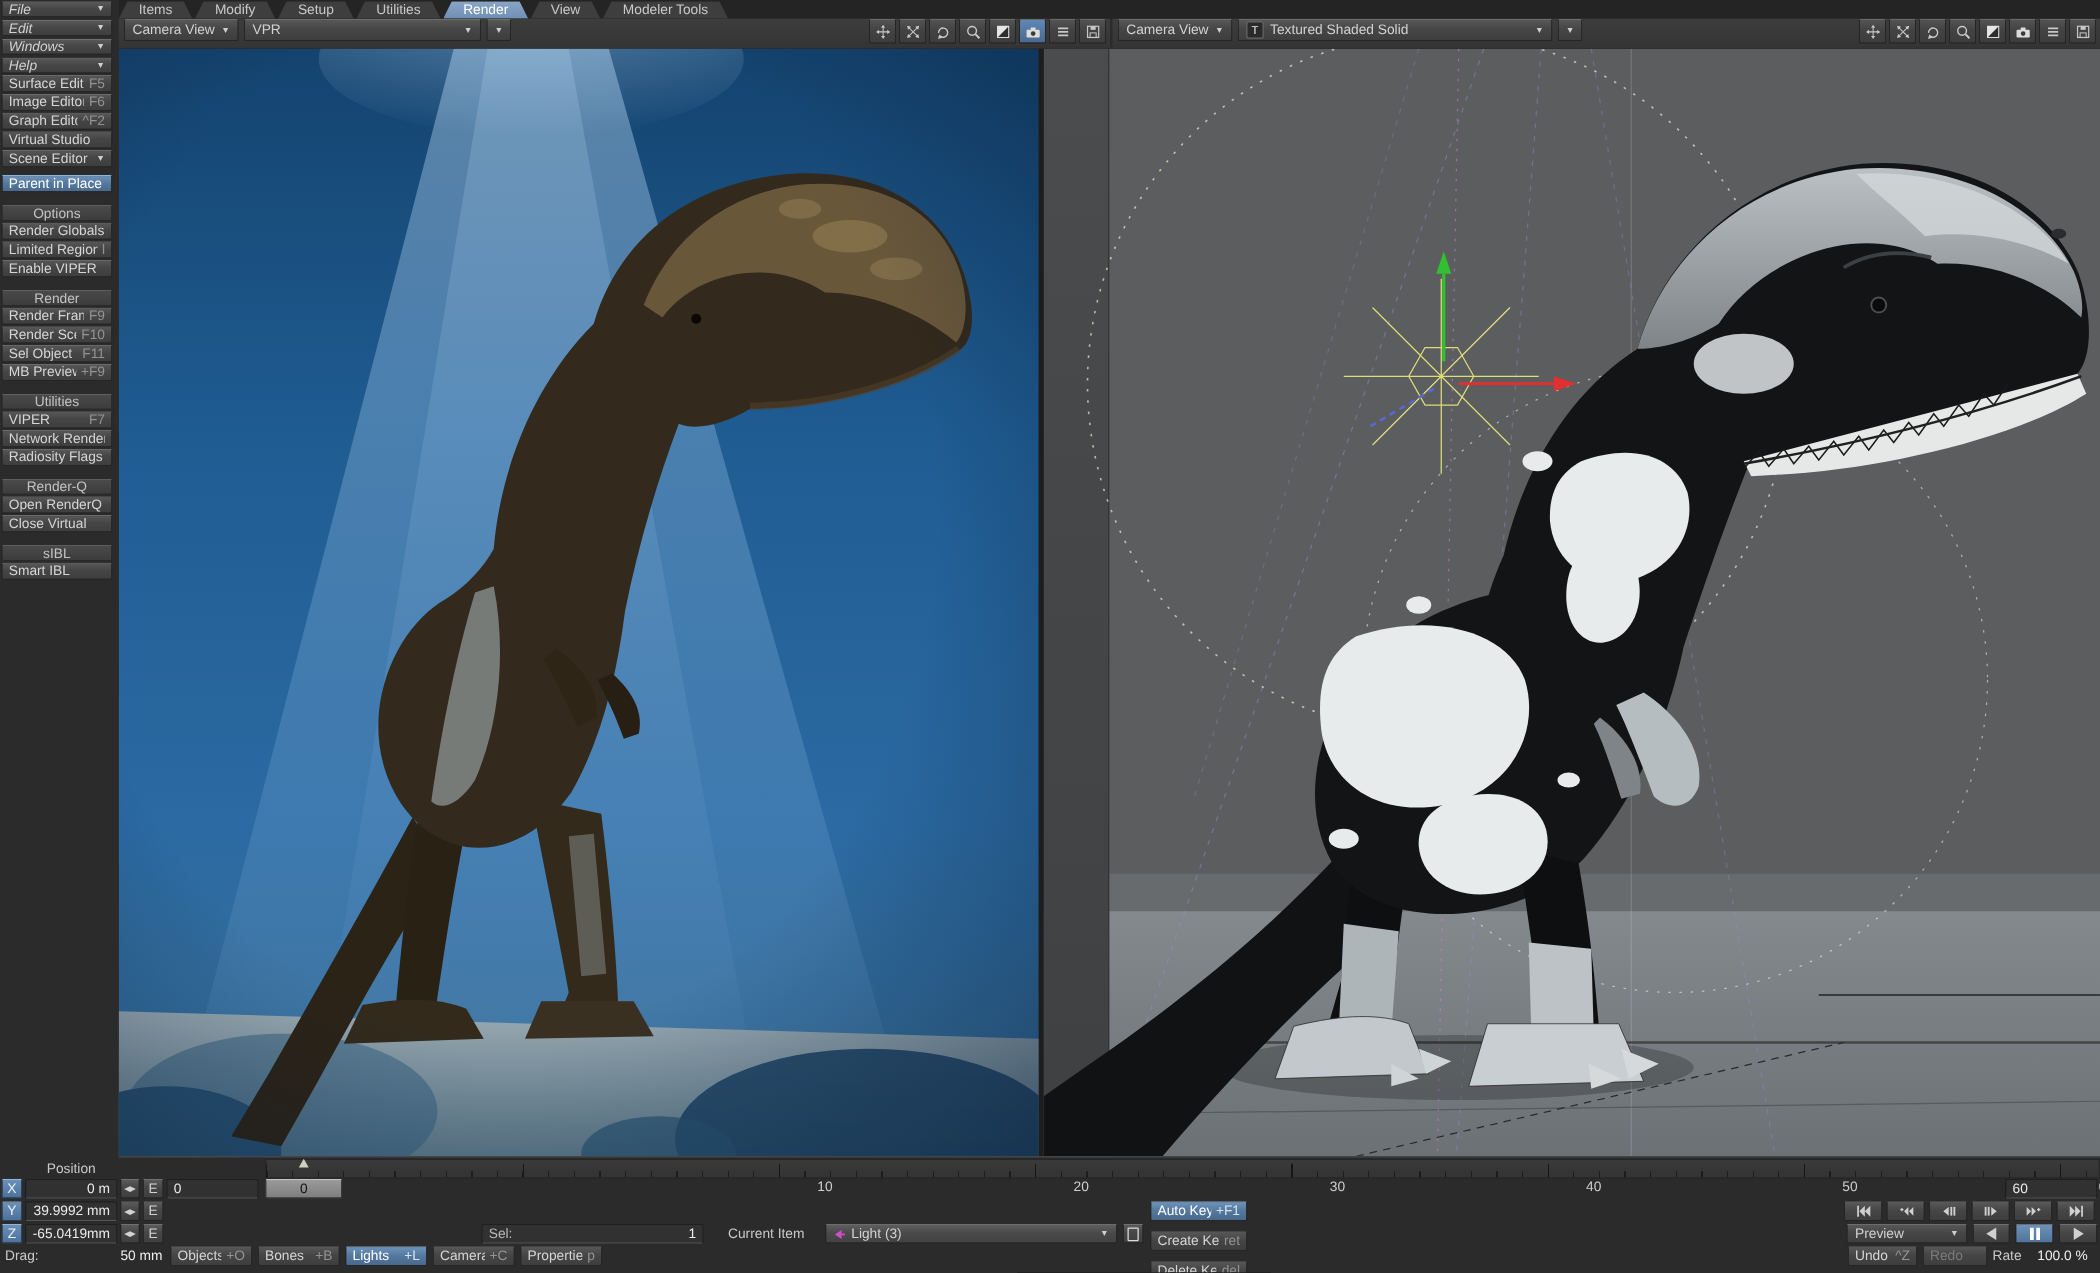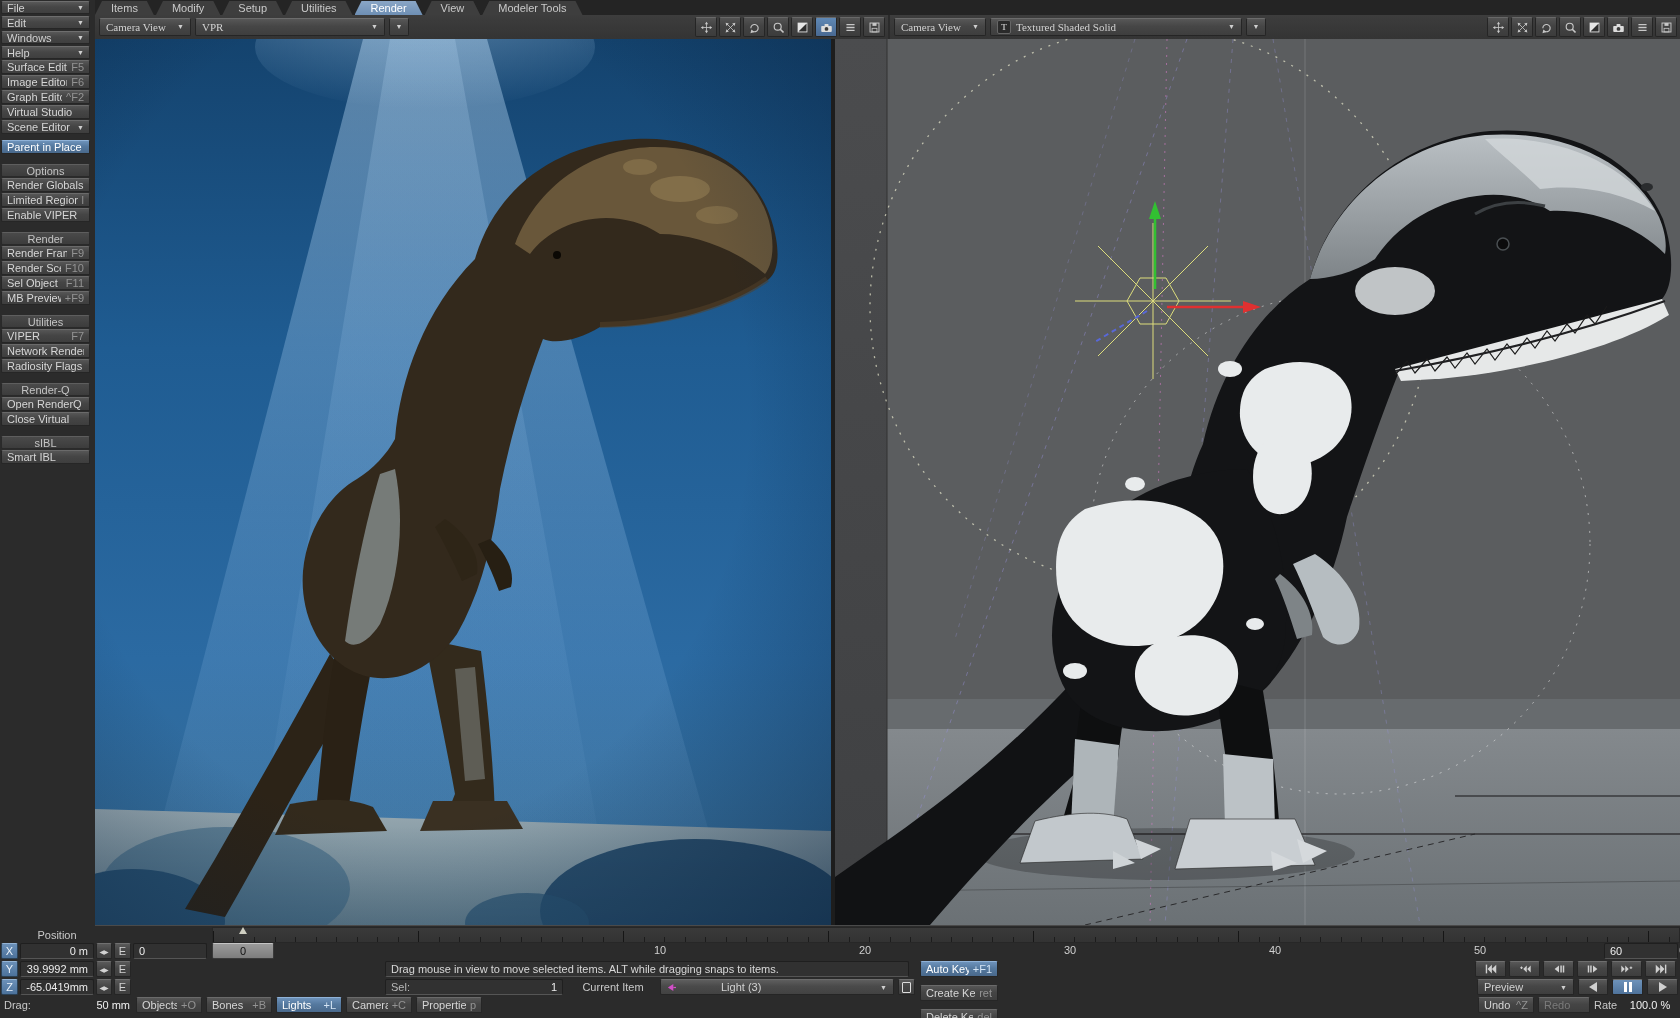--- a/index.html
+++ b/index.html
@@ -16,28 +16,28 @@
   .btn.blue{background:linear-gradient(#6d92ba,#55799f 45%,#49698c);border-top-color:#8fb2d8;color:#fff;}
   .btn.blue .sc{color:#d4e4f4;}
   .btn.dim{color:#7b7b7b;}
   .ghdr{box-sizing:border-box;display:flex;justify-content:center;align-items:center;height:13px;
         background:linear-gradient(#4a4a4a,#3c3c3c);border:1px solid #2a2a2a;border-top-color:#5e5e5e;
         border-radius:2px;color:#c4c4c4;}
   .caret{font-size:7px;color:#cfcfcf;margin-left:4px;}
   
   .menubtn{box-sizing:border-box;display:flex;align-items:center;justify-content:space-between;
         width:89px;height:13px;margin:0 0 2px 1px;padding:0 5px;
-        background:linear-gradient(#585858,#464646 45%,#3f3f3f);border:1px solid #262626;border-top-color:#6e6e6e;border-radius:2px;}
+        background:linear-gradient(#585858,#464646 45%,#3f3f3f);border:1px solid #262626;border-top-color:#6e6e6e;border-radius:2px;font-style:italic;}
   
   #tab-row{left:95px;top:0;width:1585px;height:15px;background:#242424;display:flex;align-items:flex-end;}
   .tab{position:relative;height:14px;line-height:14px;padding:0 16px;margin-right:2px;color:#c9c9c9;
        background:#3e3e3e;clip-path:polygon(7px 0,calc(100% - 7px) 0,100% 100%,0 100%);}
   .tab.active{background:linear-gradient(#8aa6c6,#6e8fb4);color:#fff;}
   
-  .vphdr{height:24px;background:linear-gradient(#3d3d3d,#343434);border-bottom:1px solid #1e1e1e;display:flex;align-items:center;font-family:Liberation Serif, serif;}
+  .vphdr{height:24px;background:linear-gradient(#3d3d3d,#343434);border-bottom:1px solid #1e1e1e;display:flex;}
   .ddl{box-sizing:border-box;display:flex;align-items:center;height:18px;margin-left:4px;padding:0 6px;
        background:linear-gradient(#575757,#464646 45%,#3e3e3e);border:1px solid #252525;border-top-color:#6c6c6c;border-radius:2px;}
   .ddl .lab{flex:1 1 auto;}
   .vicons{display:flex;gap:2px;margin-left:auto;margin-right:3px;}
   .vbtn{width:20px;height:18px;display:flex;align-items:center;justify-content:center;
         background:linear-gradient(#535353,#434343 45%,#3c3c3c);border:1px solid #252525;border-top-color:#686868;border-radius:2px;}
   .vbtn.active{background:linear-gradient(#5f88b5,#496992);}
   .vbtn svg{display:block;}
   
   .fld{box-sizing:border-box;display:flex;align-items:center;height:16px;padding:0 5px;
@@ -520,30 +520,27 @@
         <div class="tlabel" style="left: 838px;">30</div>
         <div class="tlabel" style="left: 1043px;">40</div>
         <div class="tlabel" style="left: 1248px;">50</div>
         <div class="tlabel" style="left: 1453px;">60</div>
       </div>
   </div>
   <div class="abs fld" style="left:1604px;top:943px;width:74px;">
     <span>60</span>
   </div>
 
-  <div class="abs fld" style="left:385px;top:961px;width:524px;color:#d8d8d8;">
-    <span>Drag mouse in view to move selected items. ALT while dragging snaps to items.</span>
-  </div>
 
   <div class="abs fld" style="left:385px;top:979px;width:178px;justify-content:space-between;">
     <span style="color:#b8b8b8;">Sel:</span>
     <span>1</span>
   </div>
   <div class="abs plain" style="left:570px;top:981px;width:86px;text-align:center;">Current Item</div>
-  <div class="abs ddl" style="left:660px;top:979px;width:234px;height:16px;margin:0;background:linear-gradient(#5e5e5e,#4a4a4a 45%,#424242);gap:40px;">
+  <div class="abs ddl" style="left:660px;top:979px;width:234px;height:16px;margin:0;background:linear-gradient(#5e5e5e,#4a4a4a 45%,#424242);">
     <svg class="lighticon" viewBox="0 0 10 10">
       <path d="M1 5 L7 1 L7 9 Z" fill="#d24fc8"></path>
         <path d="M7 5 H10" stroke="#d24fc8" stroke-width="1.4"></path>
     </svg>
     <span class="lab">Light (3)</span>
     <span class="caret">▼</span>
   </div>
   <div class="abs mini" style="left:898px;top:979px;width:17px;">
     <span style="display:block;width:7px;height:9px;border:1px solid #ddd;border-radius:1px;"></span>
   </div>

